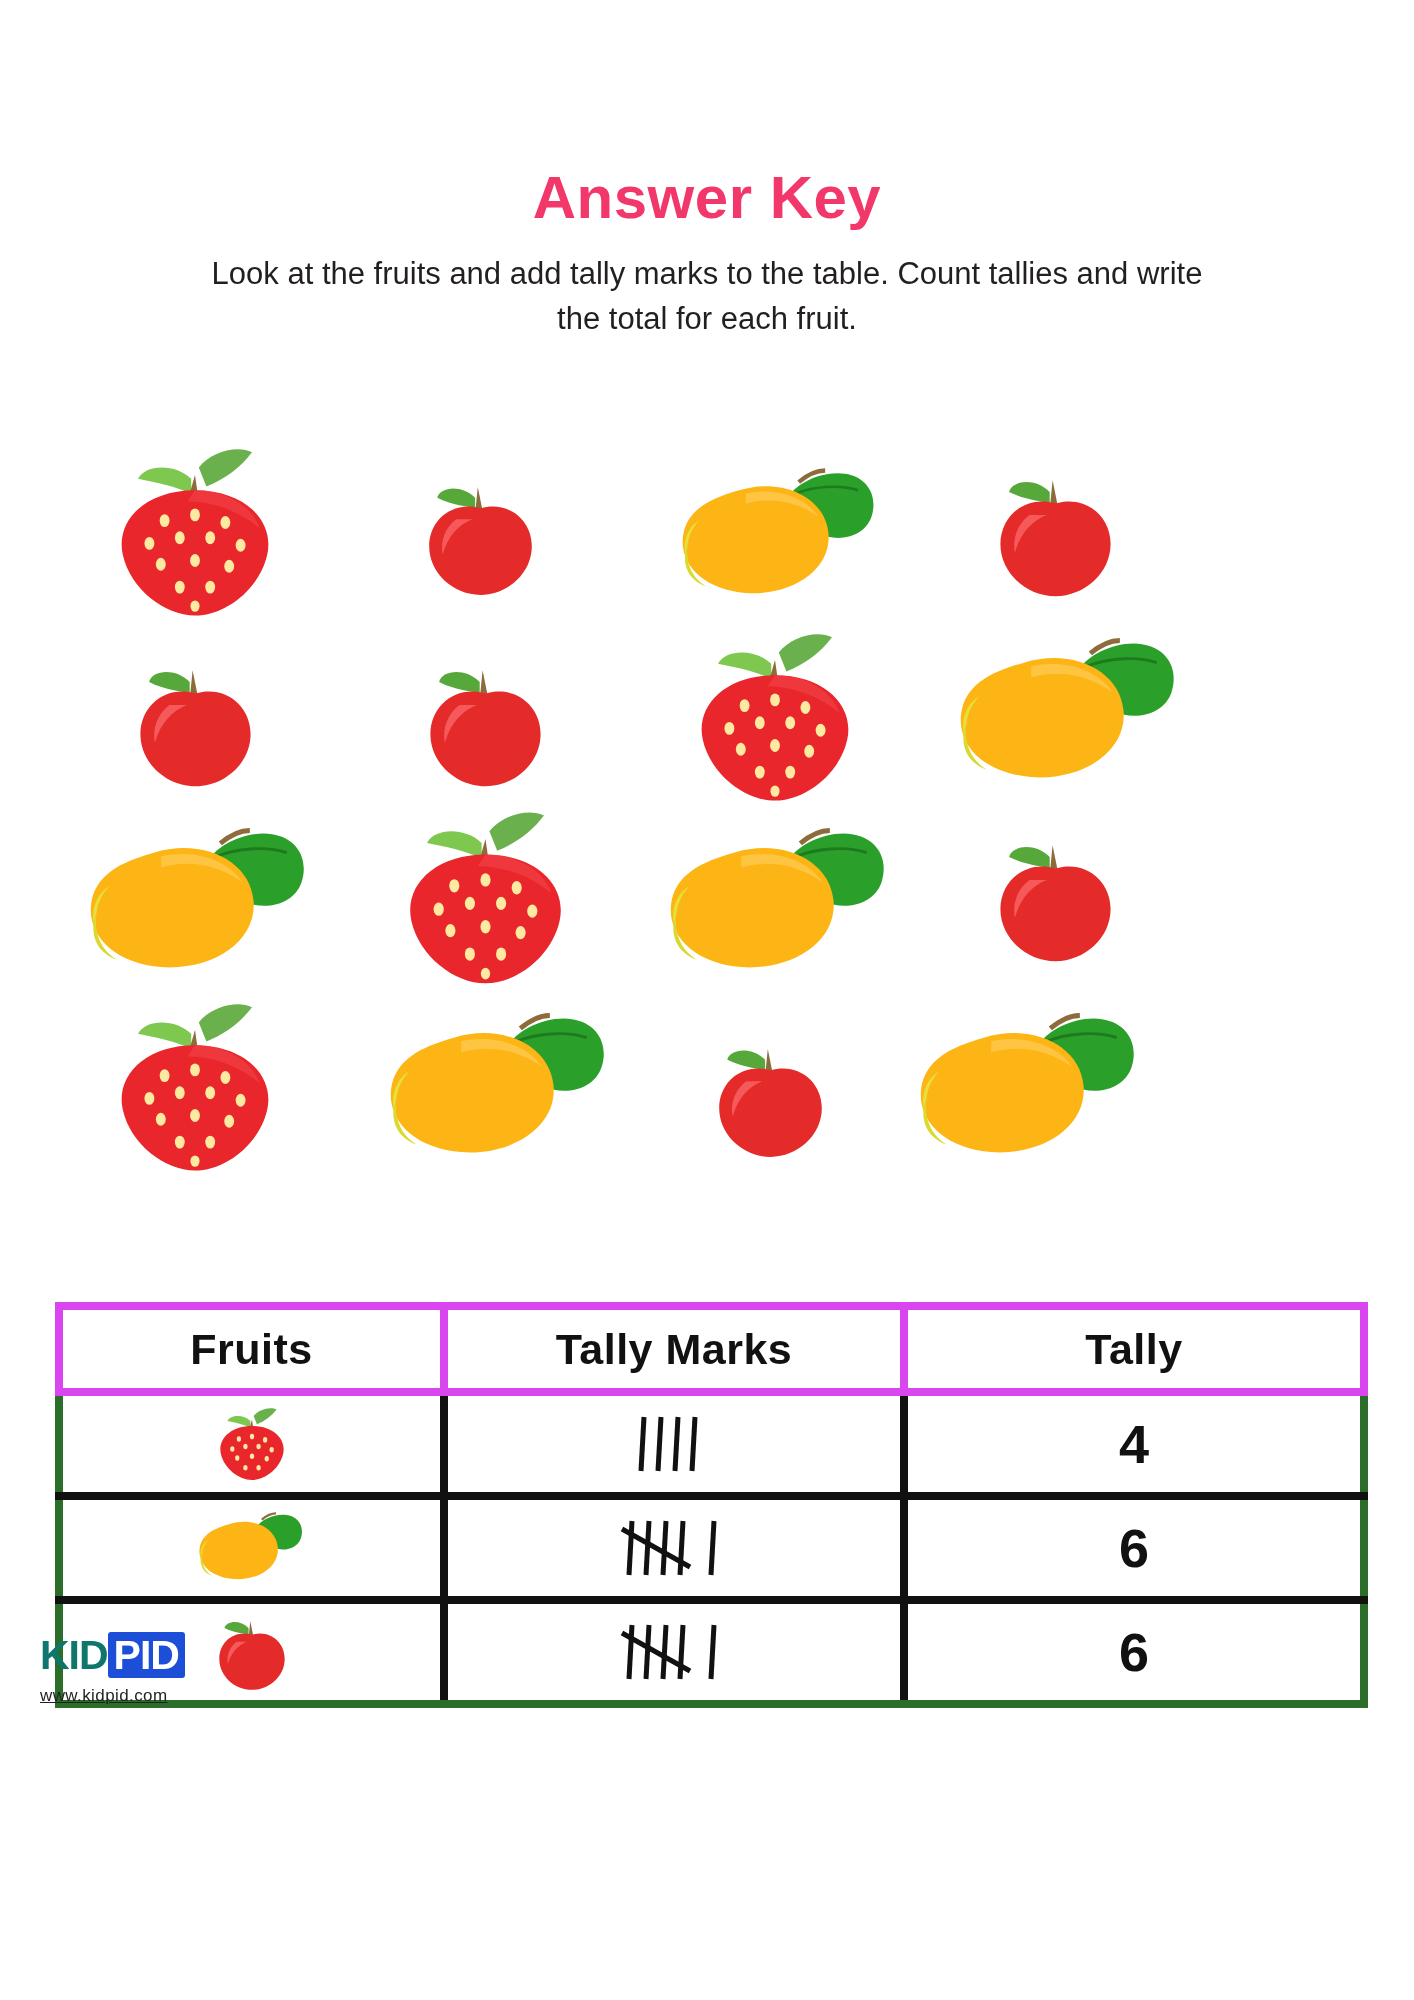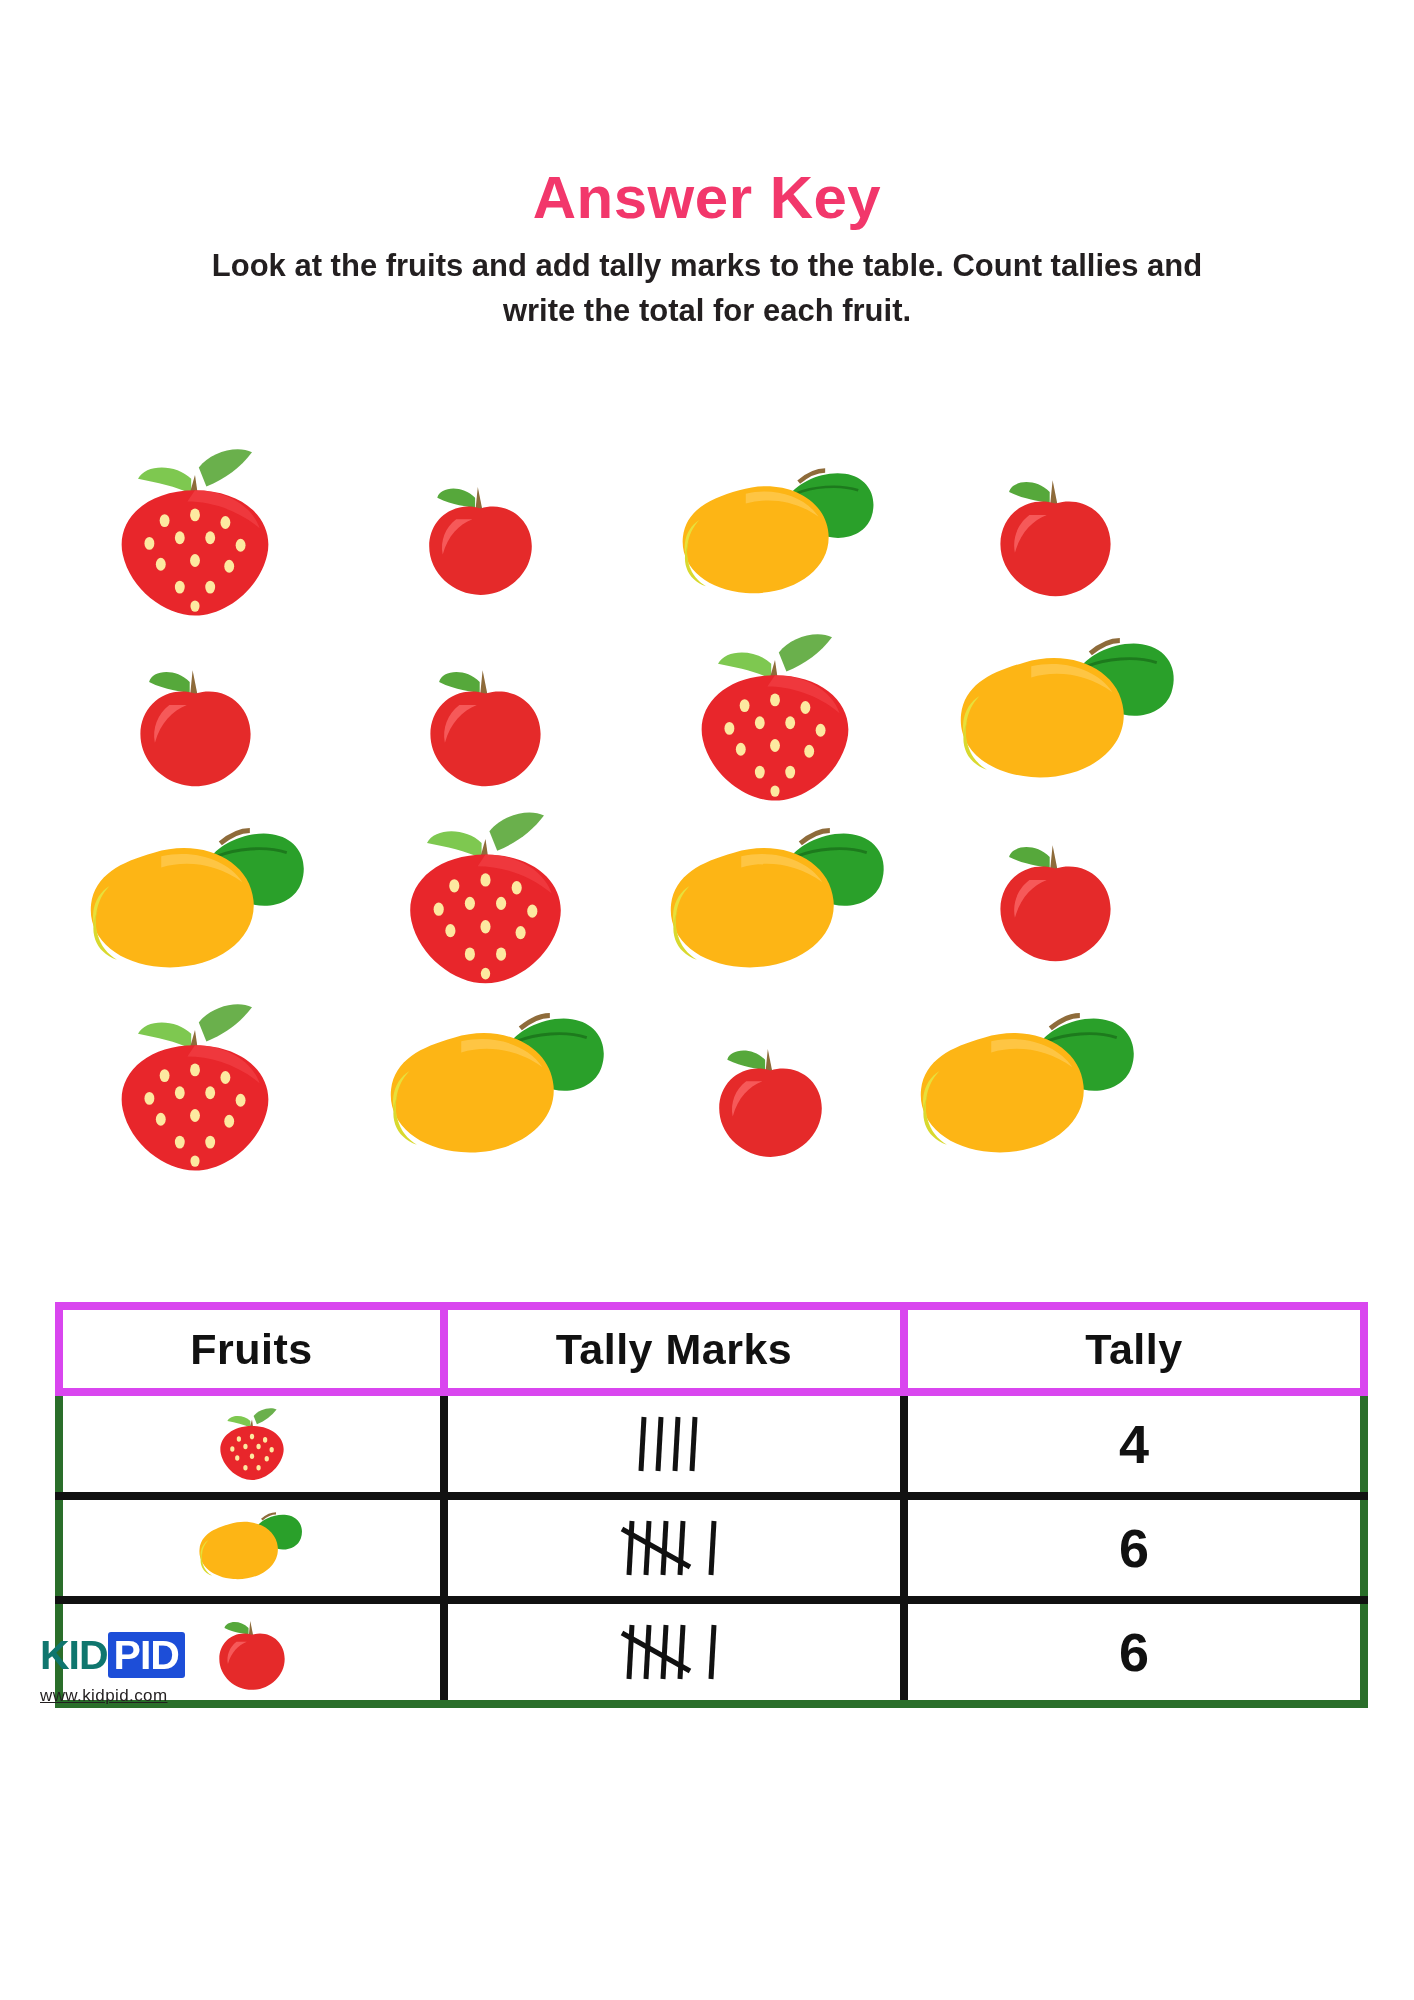--- a/index.html
+++ b/index.html
@@ -30,23 +30,23 @@
     letter-spacing: 0.5px;
     margin: 0;
     padding-top: 168px;
     line-height: 1;
   }
   .subtitle {
     text-align: center;
     color: #231f20;
     font-size: 31px;
     line-height: 1.45;
-    margin: 16px auto 0 auto;
+    margin: 24px auto 0 auto;
     width: 1010px;
-    font-weight: 700;
+    font-weight: 400;
   }
 
   
   .fruit-grid {
     position: absolute;
     top: 432px;
     left: 60px;
     width: 1300px;
     height: 850px;
   }

